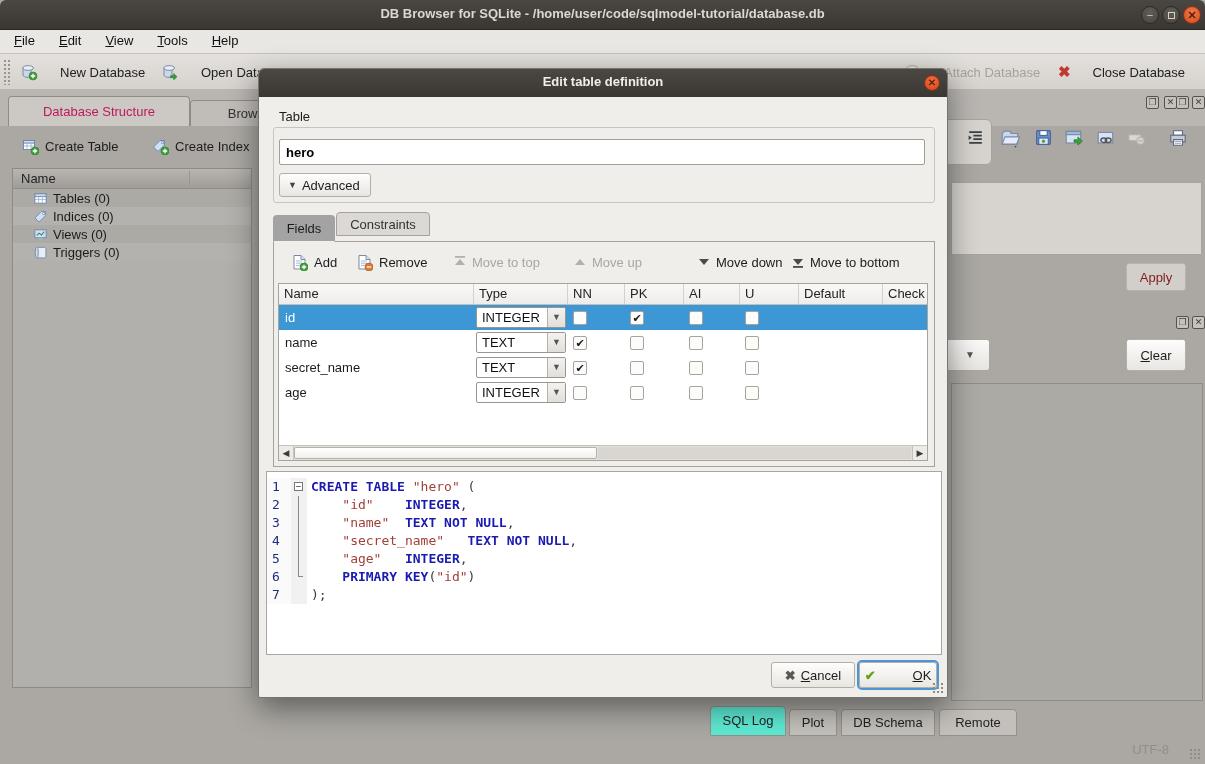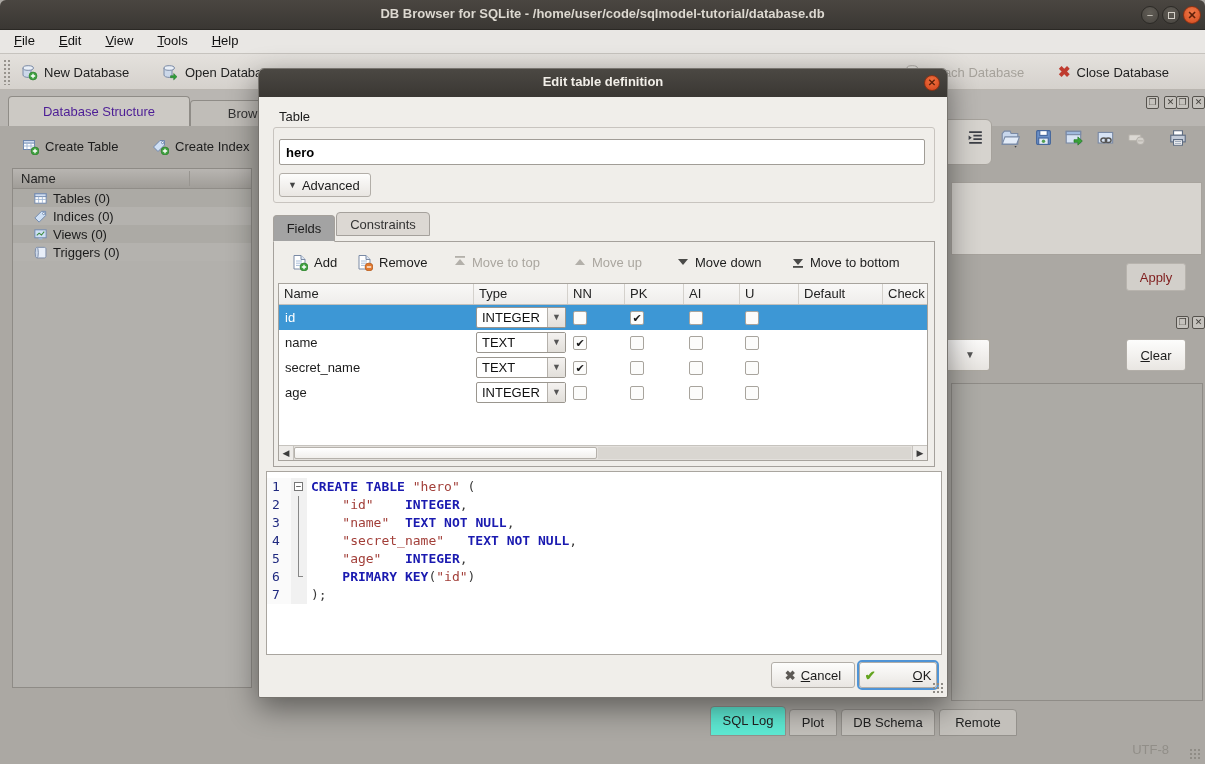--- a/index.html
+++ b/index.html
@@ -22,28 +22,28 @@
 
   .menubar { position:absolute; left:0; top:30px; width:1205px; height:24px; background:#e9e7e4; border-bottom:1px solid #c6c3be; }
   .menu-item { display:inline-block; padding:3px 10px; margin-left:4px; color:#111; }
   .mnemonic::first-letter { text-decoration:underline; }
 
   .toolbar { position:absolute; left:0; top:54px; width:1205px; height:36px;
     background:linear-gradient(#e4e1dd,#d5d1cc); border-bottom:1px solid #b9b5af; }
   .toolgrip { position:absolute; left:3px; top:5px; width:7px; height:26px;
     background-image:radial-gradient(circle, #98948e 1px, transparent 1.2px);
     background-size:4px 4px; }
-  .toolbtn { position:absolute; top:5px; height:26px; display:inline-flex; align-items:center; gap:6px; padding:0 6px; color:#222; }
+  .toolbtn { position:absolute; top:5px; height:26px; display:inline-flex; align-items:center; gap:22px; padding:0 6px; color:#222; }
   .toolbtn.disabled { color:#a6a29b; }
   .toolbtn svg, .smallicon svg { display:block; }
 
   
   .maintabbar { position:absolute; left:0; top:90px; width:1205px; height:36px; background:#b9b6b2; }
   .mtab { position:absolute; bottom:0; border:1px solid #8f8c87; border-bottom:none;
-    border-radius:4px 4px 0 0; text-align:center; color:#4c1d95; }
+    border-radius:4px 4px 0 0; text-align:center; color:#be185d; }
   .mtab.active { background:#ccc9c4; height:30px; line-height:29px; z-index:2; }
   .mtab.inactive { background:#c0bdb8; height:26px; line-height:25px; color:#333; }
   .mdi { position:absolute; width:13px; height:13px; border:1px solid #55524d; color:#44413c; font-size:9px; line-height:11px; text-align:center; background:#c5c2bd; border-radius:2px; }
 
   
   .flatbtn { position:absolute; height:28px; display:inline-flex; align-items:center; gap:6px; padding:0 6px; color:#1d1d1d; }
   .tree { position:absolute; left:12px; top:168px; width:240px; height:520px;
     background:#b2b0ac; border:1px solid #8e8b86; }
   .tree-header { height:20px; background:linear-gradient(#b8b5b1,#a09d98); border-bottom:1px solid #908d88;
     padding-left:8px; line-height:19px; color:#222; position:relative; }
@@ -503,21 +503,21 @@
           </svg>
         </span>
         <span>Move to top</span>
       </span><span class="fieldbtn disabled" style="left:310px;">
         <span class="smallicon">
           <svg width="12" height="12" viewBox="0 0 12 12">
             <polygon points="6,3 11,9 1,9" fill="#b3b0aa"></polygon>
           </svg>
         </span>
         <span>Move up</span>
-      </span><span class="fieldbtn" style="left:413px;">
+      </span><span class="fieldbtn" style="left:434px;">
         <span class="smallicon">
           <svg width="12" height="12" viewBox="0 0 12 12">
             <polygon points="1,3 11,3 6,9" fill="#4a4a48"></polygon>
           </svg>
         </span>
         <span>Move down</span>
       </span><span class="fieldbtn" style="left:528px;">
         <span class="smallicon">
           <svg width="12" height="12" viewBox="0 0 12 12">
             <polygon points="1,3 11,3 6,9" fill="#4a4a48"></polygon>

